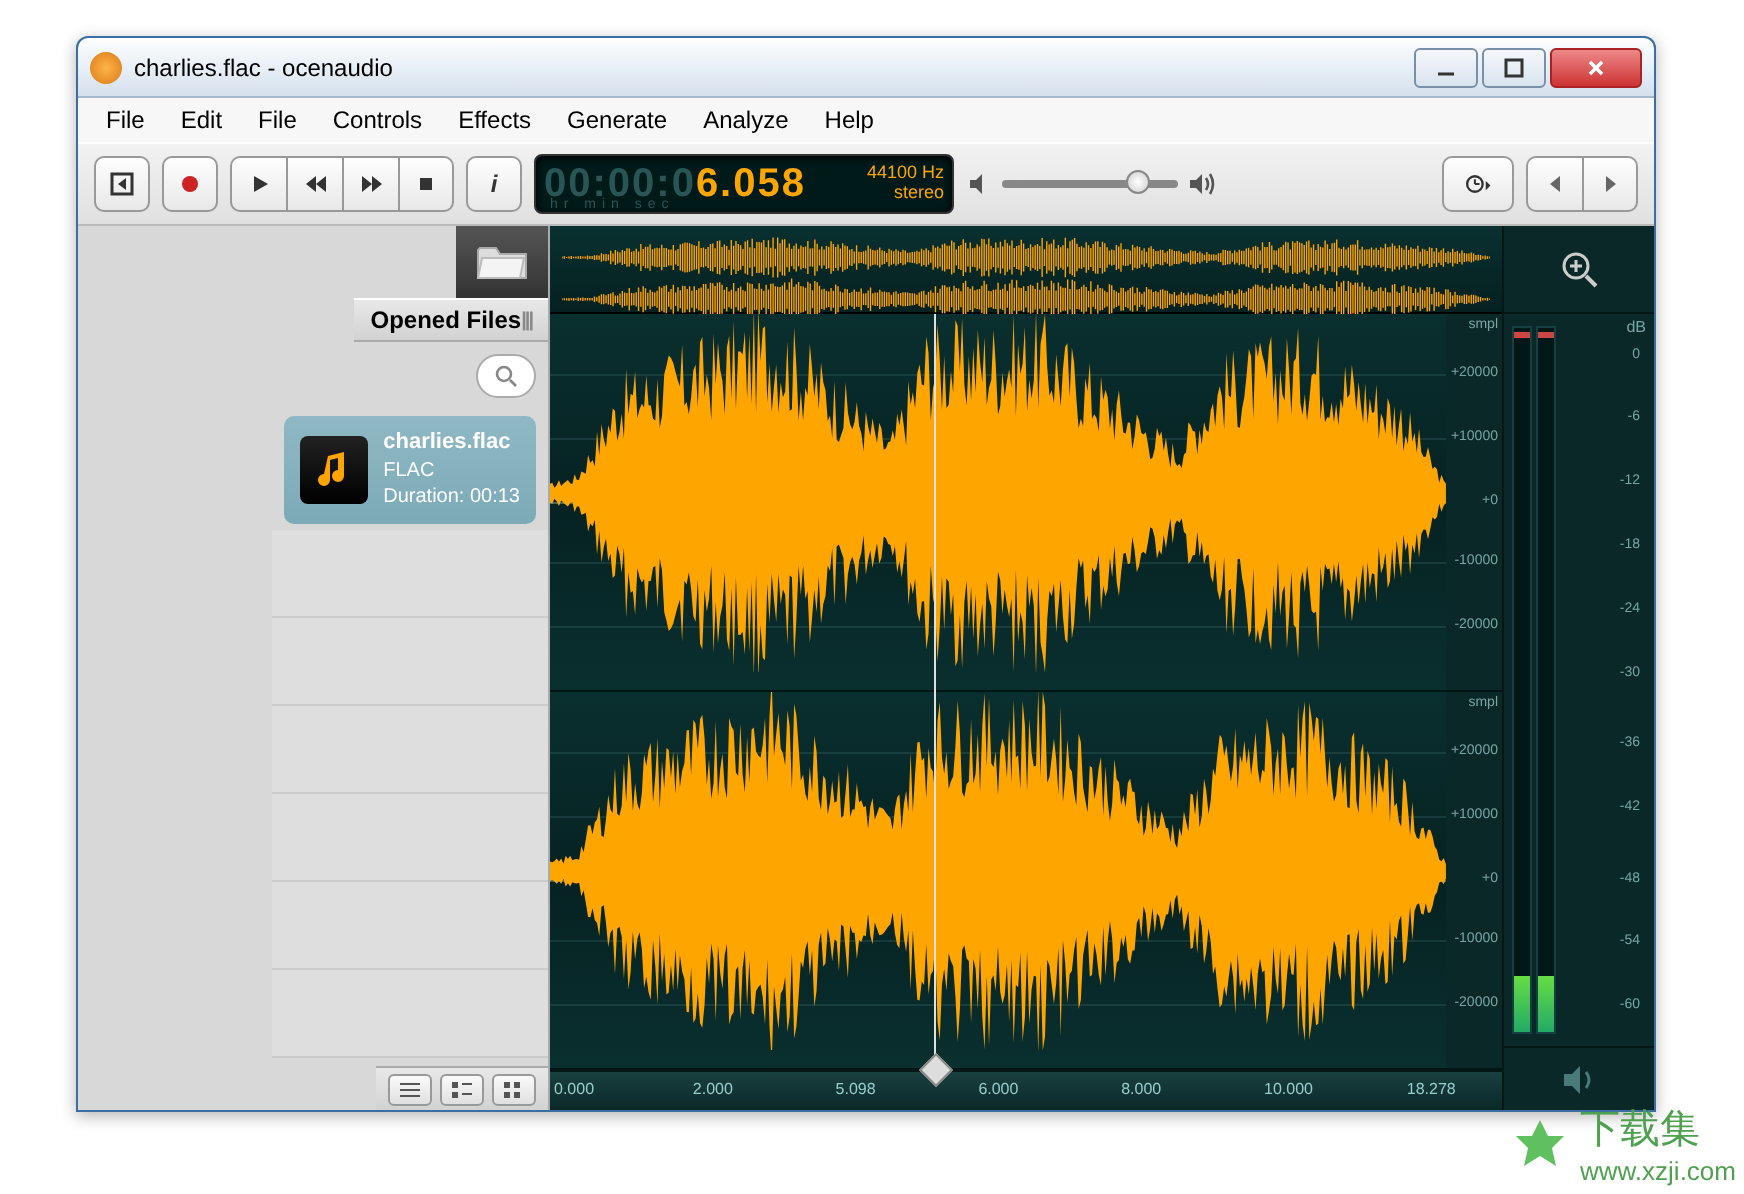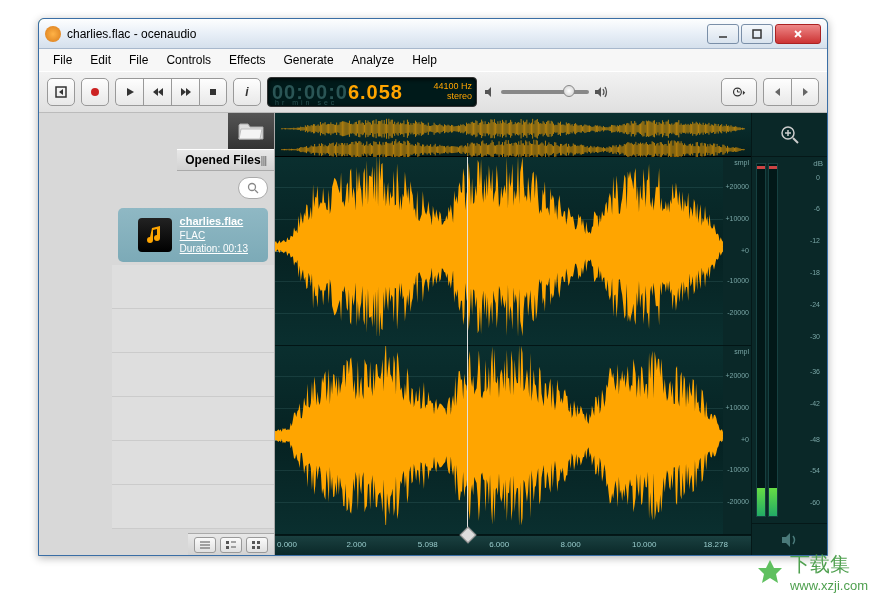--- a/index.html
+++ b/index.html
@@ -43,21 +43,21 @@
 
 
 .sidebar { width: 236px; background: #d8d8d8; display: flex; flex-direction: column; border-right: 1px solid #aaa; align-items: flex-end; }
 .sb-header { height: 36px; background: linear-gradient(#555,#333); display: flex; align-items: center; padding: 0 10px; }
 .folder-ico { width: 26px; height: 20px; }
 .sb-title { height: 22px; background: linear-gradient(#e8e8e8,#d2d2d2); border-top: 1px solid #fff; border-bottom: 1px solid #aaa; display: flex; align-items: center; padding: 0 8px; font-size: 12px; font-weight: bold; }
 .sb-handle { margin-left: auto; color: #888; font-size: 10px; letter-spacing: -1px; }
 .sb-search { padding: 6px; }
 .sb-search-box { width: 100%; height: 22px; border-radius: 11px; border: 1px solid #aaa; background: #fff; display: flex; align-items: center; padding: 0 8px; font-size: 11px; color: #888; }
 .file-list { flex: 1; background: #d8d8d8; overflow: hidden; }
-.file-item { margin: 3px 6px; background: linear-gradient(#8fb8c4, #7caab7); border-radius: 5px; padding: 6px 20px; display: flex; gap: 8px; align-items: center; color: #fff; text-decoration: underline; }
+.file-item { margin: 3px 6px; background: linear-gradient(#8fb8c4, #7caab7); border-radius: 5px; padding: 6px 8px; display: flex; gap: 8px; align-items: center; color: #fff; }
 .file-thumb { width: 34px; height: 34px; background: linear-gradient(#222,#000); border-radius: 4px; display: flex; align-items: center; justify-content: center; }
 .file-thumb svg { width: 22px; height: 22px; }
 .file-meta { font-size: 10px; line-height: 1.35; }
 .file-name { font-weight: bold; font-size: 11px; }
 .file-rows .row { height: 44px; border-bottom: 1px solid #cbcbcb; background: #dedede; }
 .sb-footer { height: 22px; background: linear-gradient(#e8e8e8,#d2d2d2); border-top: 1px solid #aaa; display: flex; align-items: center; padding: 0 6px; gap: 4px; }
 .view-btn { width: 22px; height: 16px; border: 1px solid #999; background: linear-gradient(#fafafa,#e0e0e0); border-radius: 3px; display: flex; align-items: center; justify-content: center; }
 
 
 .wave-area { flex: 1; background: #0a2828; display: flex; flex-direction: column; position: relative; }

